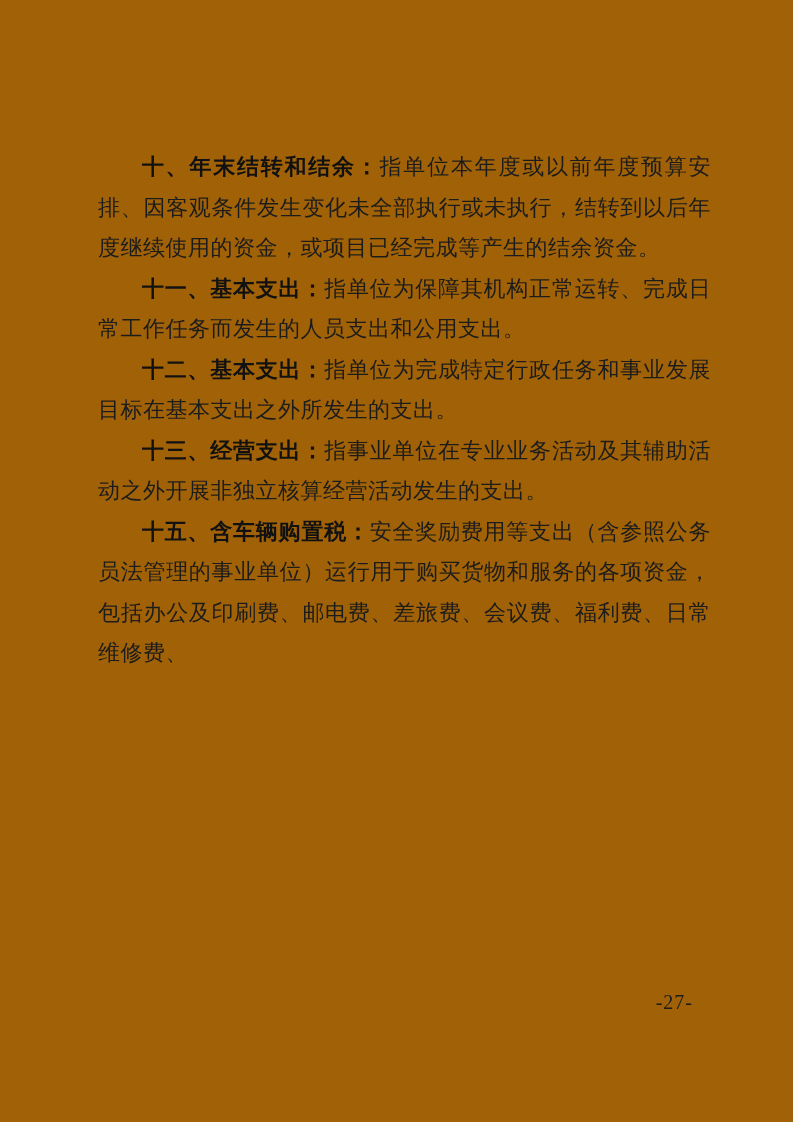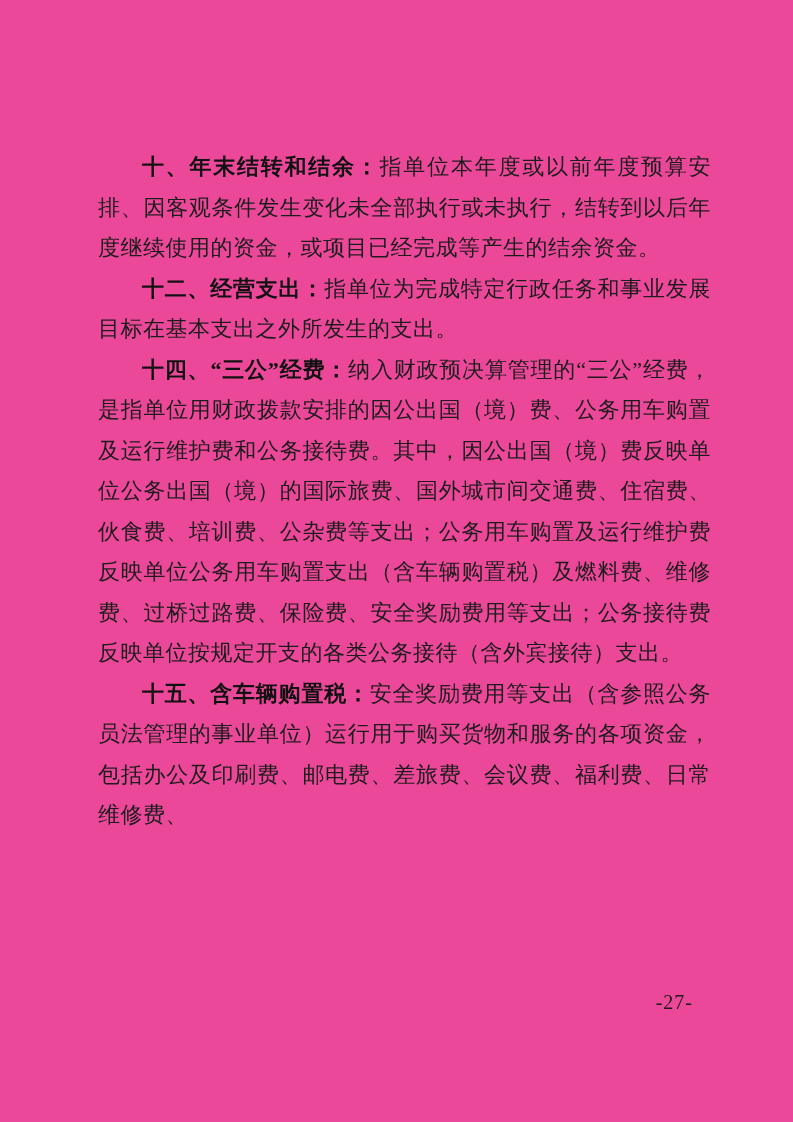--- a/index.html
+++ b/index.html
@@ -5,21 +5,21 @@
   * { box-sizing: border-box; }
   html, body {
     margin: 0;
     padding: 0;
     background: #ffffff;
   }
   .page {
     position: relative;
     width: 793px;
     height: 1122px;
-    background: #ec4899;
+    background: #a16207;
     overflow: hidden;
     font-family: "Liberation Serif", "DejaVu Serif", serif;
   }
   .doc-body {
     position: absolute;
     left: 98px;
     top: 147px;
     width: 613px;
   }
   .doc-body p {
@@ -52,23 +52,26 @@
 </style>
 </head>
 <body>
 
 <div class="page">
   <div class="doc-body">
     <p>
       <span class="term">十、年末结转和结余：</span><span class="definition">指单位本年度或以前年度预算安排、因客观条件发生变化未全部执行或未执行，结转到以后年度继续使用的资金，或项目已经完成等产生的结余资金。</span>
     </p>
     <p>
-      <span class="term">十二、经营支出：</span><span class="definition">指单位为完成特定行政任务和事业发展目标在基本支出之外所发生的支出。</span>
+      <span class="term">十一、基本支出：</span><span class="definition">指单位为保障其机构正常运转、完成日常工作任务而发生的人员支出和公用支出。</span>
     </p>
     <p>
-      <span class="term">十四、“三公”经费：</span><span class="definition">纳入财政预决算管理的“三公”经费，是指单位用财政拨款安排的因公出国（境）费、公务用车购置及运行维护费和公务接待费。其中，因公出国（境）费反映单位公务出国（境）的国际旅费、国外城市间交通费、住宿费、伙食费、培训费、公杂费等支出；公务用车购置及运行维护费反映单位公务用车购置支出（含车辆购置税）及燃料费、维修费、过桥过路费、保险费、安全奖励费用等支出；公务接待费反映单位按规定开支的各类公务接待（含外宾接待）支出。</span>
+      <span class="term">十二、基本支出：</span><span class="definition">指单位为完成特定行政任务和事业发展目标在基本支出之外所发生的支出。</span>
+    </p>
+    <p>
+      <span class="term">十三、经营支出：</span><span class="definition">指事业单位在专业业务活动及其辅助活动之外开展非独立核算经营活动发生的支出。</span>
     </p>
     <p>
       <span class="term">十五、含车辆购置税：</span><span class="definition">安全奖励费用等支出（含参照公务员法管理的事业单位）运行用于购买货物和服务的各项资金，包括办公及印刷费、邮电费、差旅费、会议费、福利费、日常维修费、</span>
     </p>
   </div>
   <div class="page-number">-27-</div>
 </div>
 
 </body></html>

